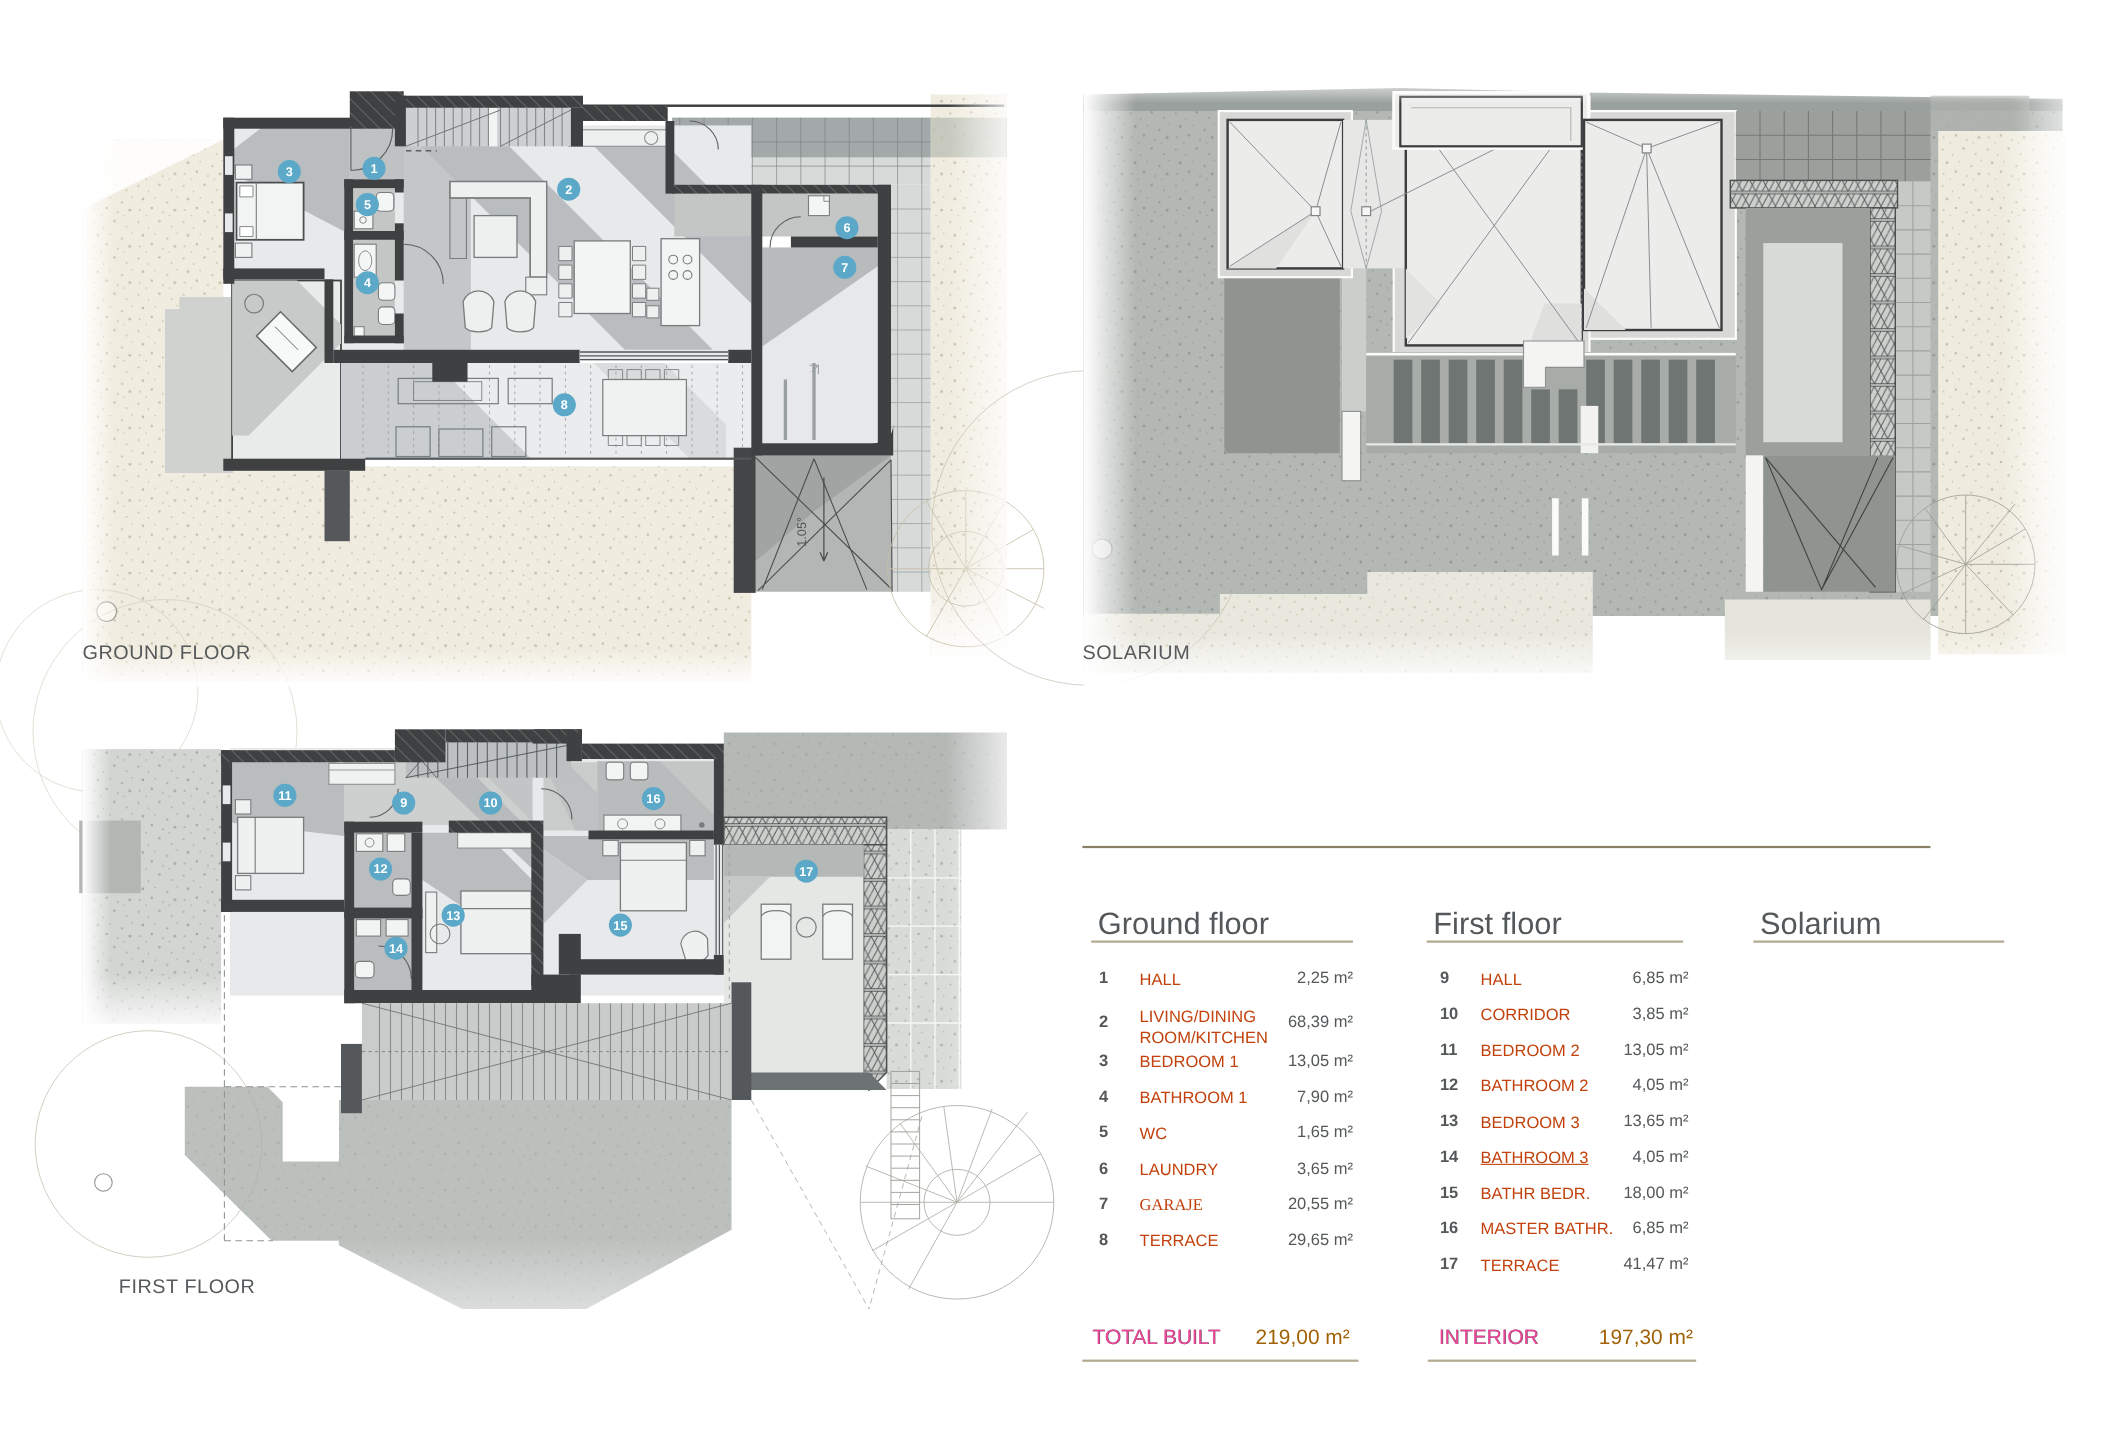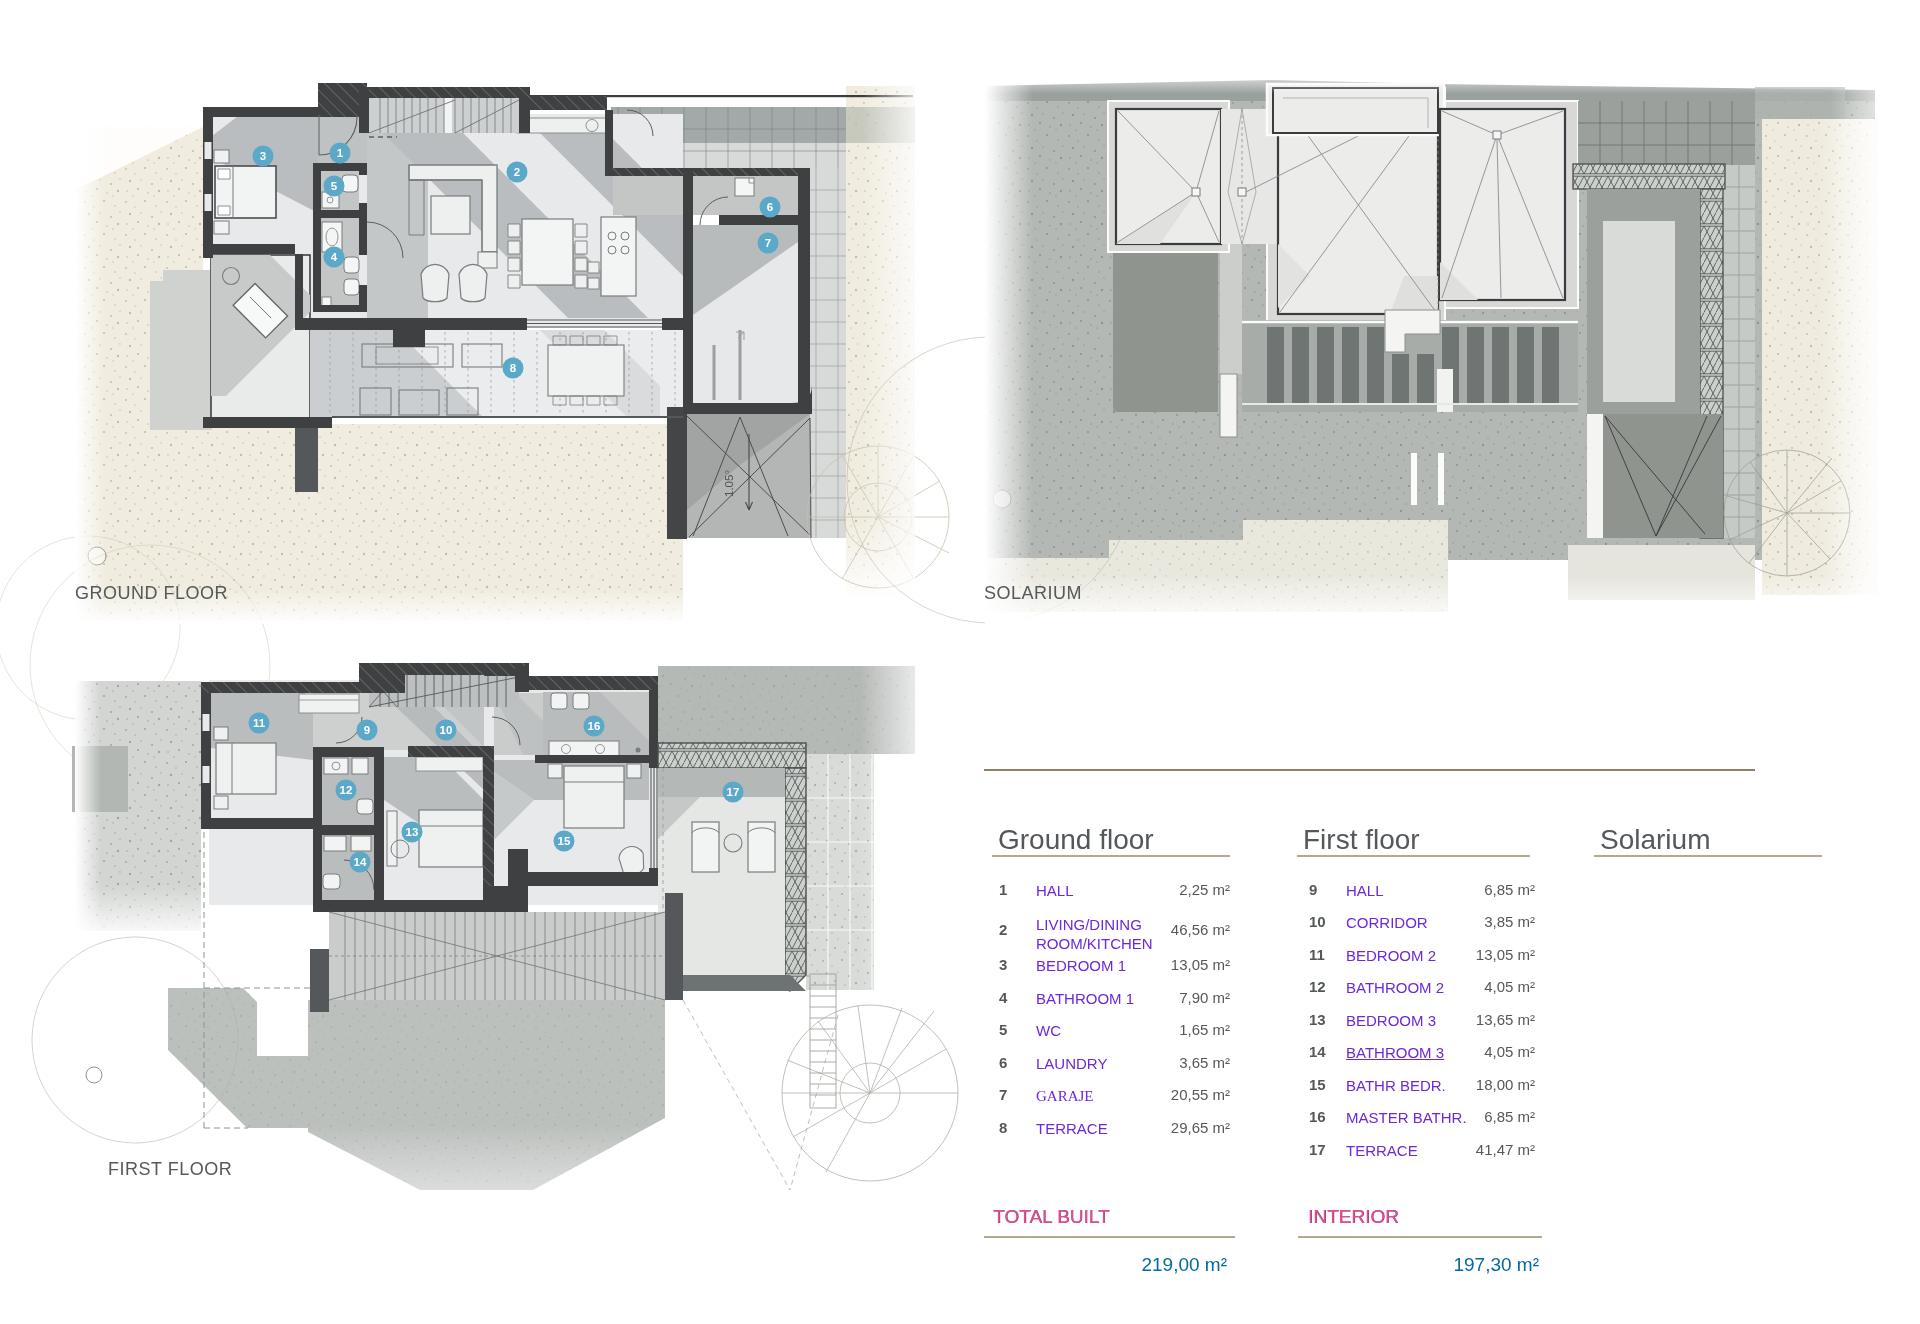--- a/index.html
+++ b/index.html
@@ -1,24 +1,24 @@
 <!DOCTYPE html>
 <html><head>
 <meta charset="utf-8">
 <style>
   html,body{margin:0;padding:0;background:#fff;}
   body{width:1920px;height:1324px;position:relative;font-family:"Liberation Sans",sans-serif;}
   .lbl{position:absolute;color:#55595b;font-size:18px;letter-spacing:0.5px;line-height:1;}
   .hdr{position:absolute;color:#54585b;font-size:28px;letter-spacing:0px;line-height:1;}
-  .row{position:absolute;color:#6d28d9;font-size:15px;letter-spacing:0px;line-height:18.5px;}
+  .row{position:absolute;color:#c2410c;font-size:15px;letter-spacing:0px;line-height:18.5px;}
   .num{position:absolute;color:#54585a;font-size:15px;font-weight:bold;line-height:1;}
   .area{position:absolute;color:#54585a;font-size:15px;text-align:right;letter-spacing:0px;line-height:1;}
   .rule{position:absolute;background:#b2a98e;height:1.5px;}
   .tot{position:absolute;color:#ec4899;font-size:19px;letter-spacing:0px;line-height:1;text-shadow:0.4px 0 0 #505456;}
-  .totv{position:absolute;color:#0369a1;font-size:19px;text-align:right;line-height:1;margin-top:48px;}
+  .totv{position:absolute;color:#a16207;font-size:19px;text-align:right;line-height:1;}
 </style>
 </head>
 <body>
 <svg width="1920" height="1324" viewBox="0 0 1920 1324" style="position:absolute;left:0;top:0">
 <defs>
   <pattern id="spB" width="41" height="33" patternUnits="userSpaceOnUse">
     <g fill="#c3bda6">
     <circle cx="3" cy="4" r="0.9"></circle>
           <circle cx="12" cy="9" r="0.7"></circle>
           <circle cx="22" cy="3" r="1.1"></circle>
@@ -804,21 +804,21 @@
 
 <div class="hdr" style="left:998px;top:826px;">Ground floor</div>
 
 <div class="rule" style="left:992px;top:855px;width:238px;"></div>
 
 <div class="num" style="left:999px;top:882px;">1</div>
 <div class="row" style="left:1036px;top:882px;">HALL</div>
 <div class="area" style="left:1100px;top:882px;width:130px;">2,25 m²</div>
 <div class="num" style="left:999px;top:922px;">2</div>
 <div class="row" style="left:1036px;top:916px;">LIVING/DINING<br>ROOM/KITCHEN</div>
-<div class="area" style="left:1100px;top:922px;width:130px;">46,56 m²</div>
+<div class="area" style="left:1100px;top:922px;width:130px;">68,39 m²</div>
 <div class="num" style="left:999px;top:957px;">3</div>
 <div class="row" style="left:1036px;top:957px;">BEDROOM 1</div>
 <div class="area" style="left:1100px;top:957px;width:130px;">13,05 m²</div>
 <div class="num" style="left:999px;top:990px;">4</div>
 <div class="row" style="left:1036px;top:990px;">BATHROOM 1</div>
 <div class="area" style="left:1100px;top:990px;width:130px;">7,90 m²</div>
 <div class="num" style="left:999px;top:1022px;">5</div>
 <div class="row" style="left:1036px;top:1022px;">WC</div>
 <div class="area" style="left:1100px;top:1022px;width:130px;">1,65 m²</div>
 <div class="num" style="left:999px;top:1055px;">6</div>

